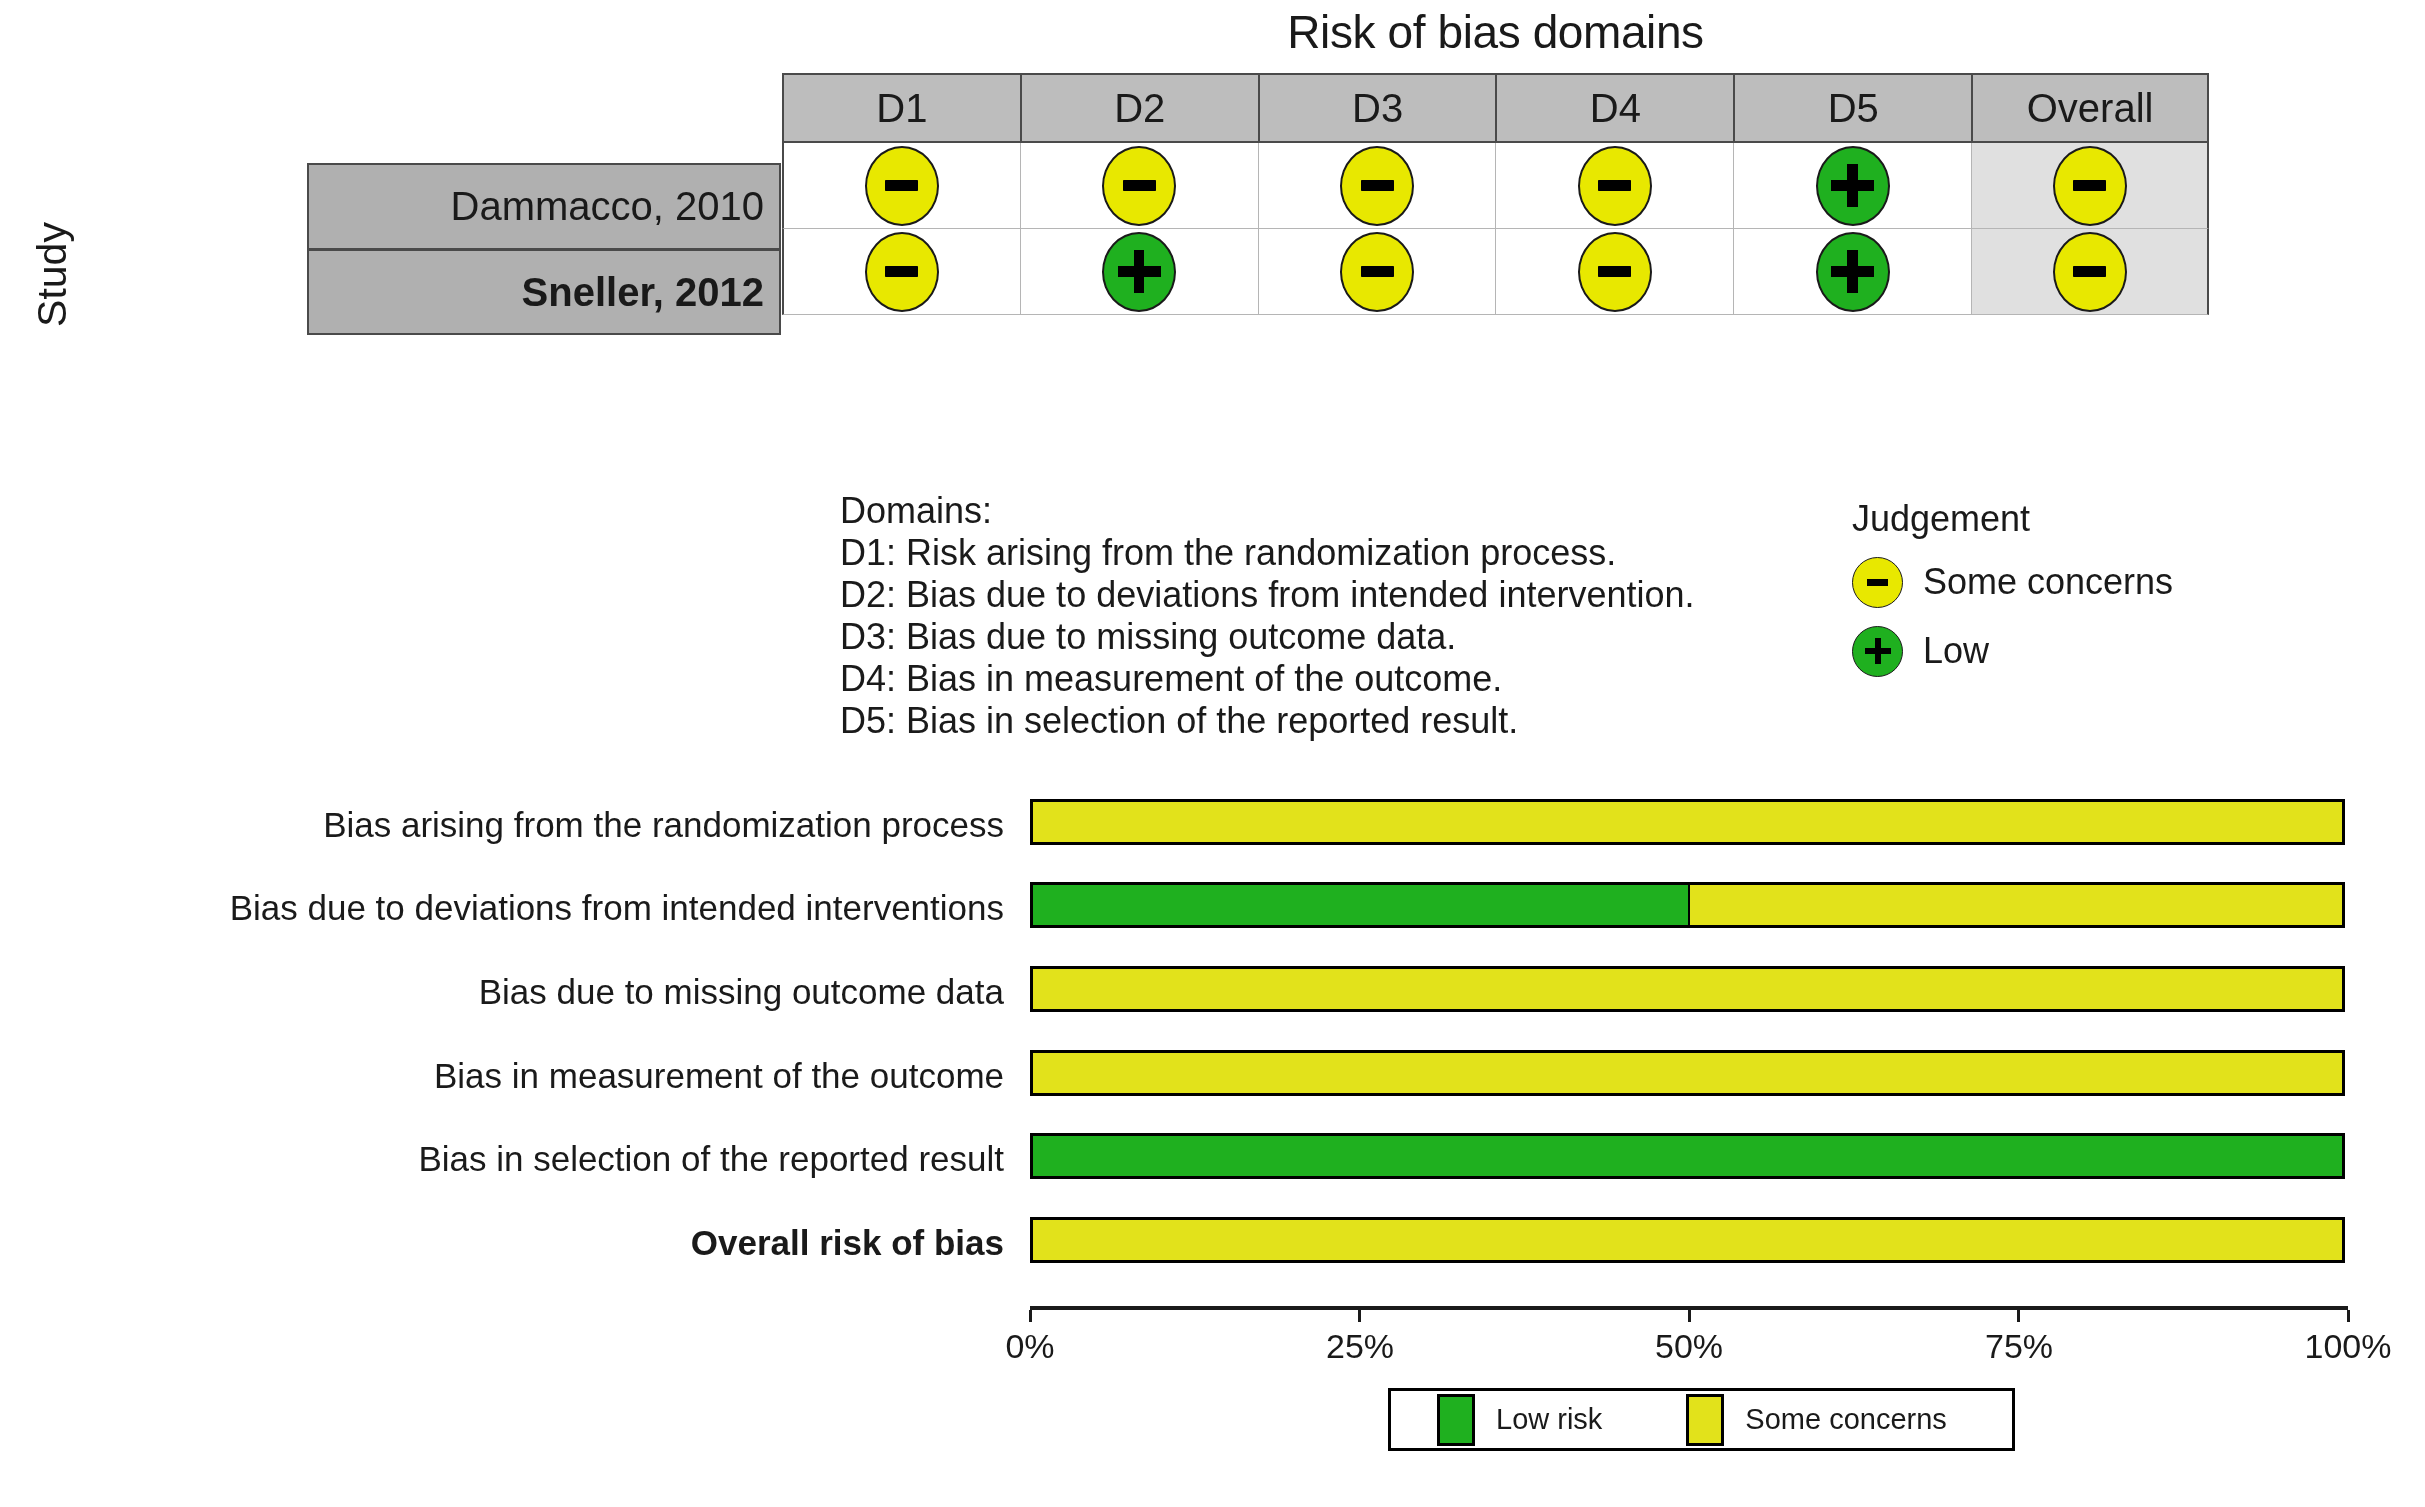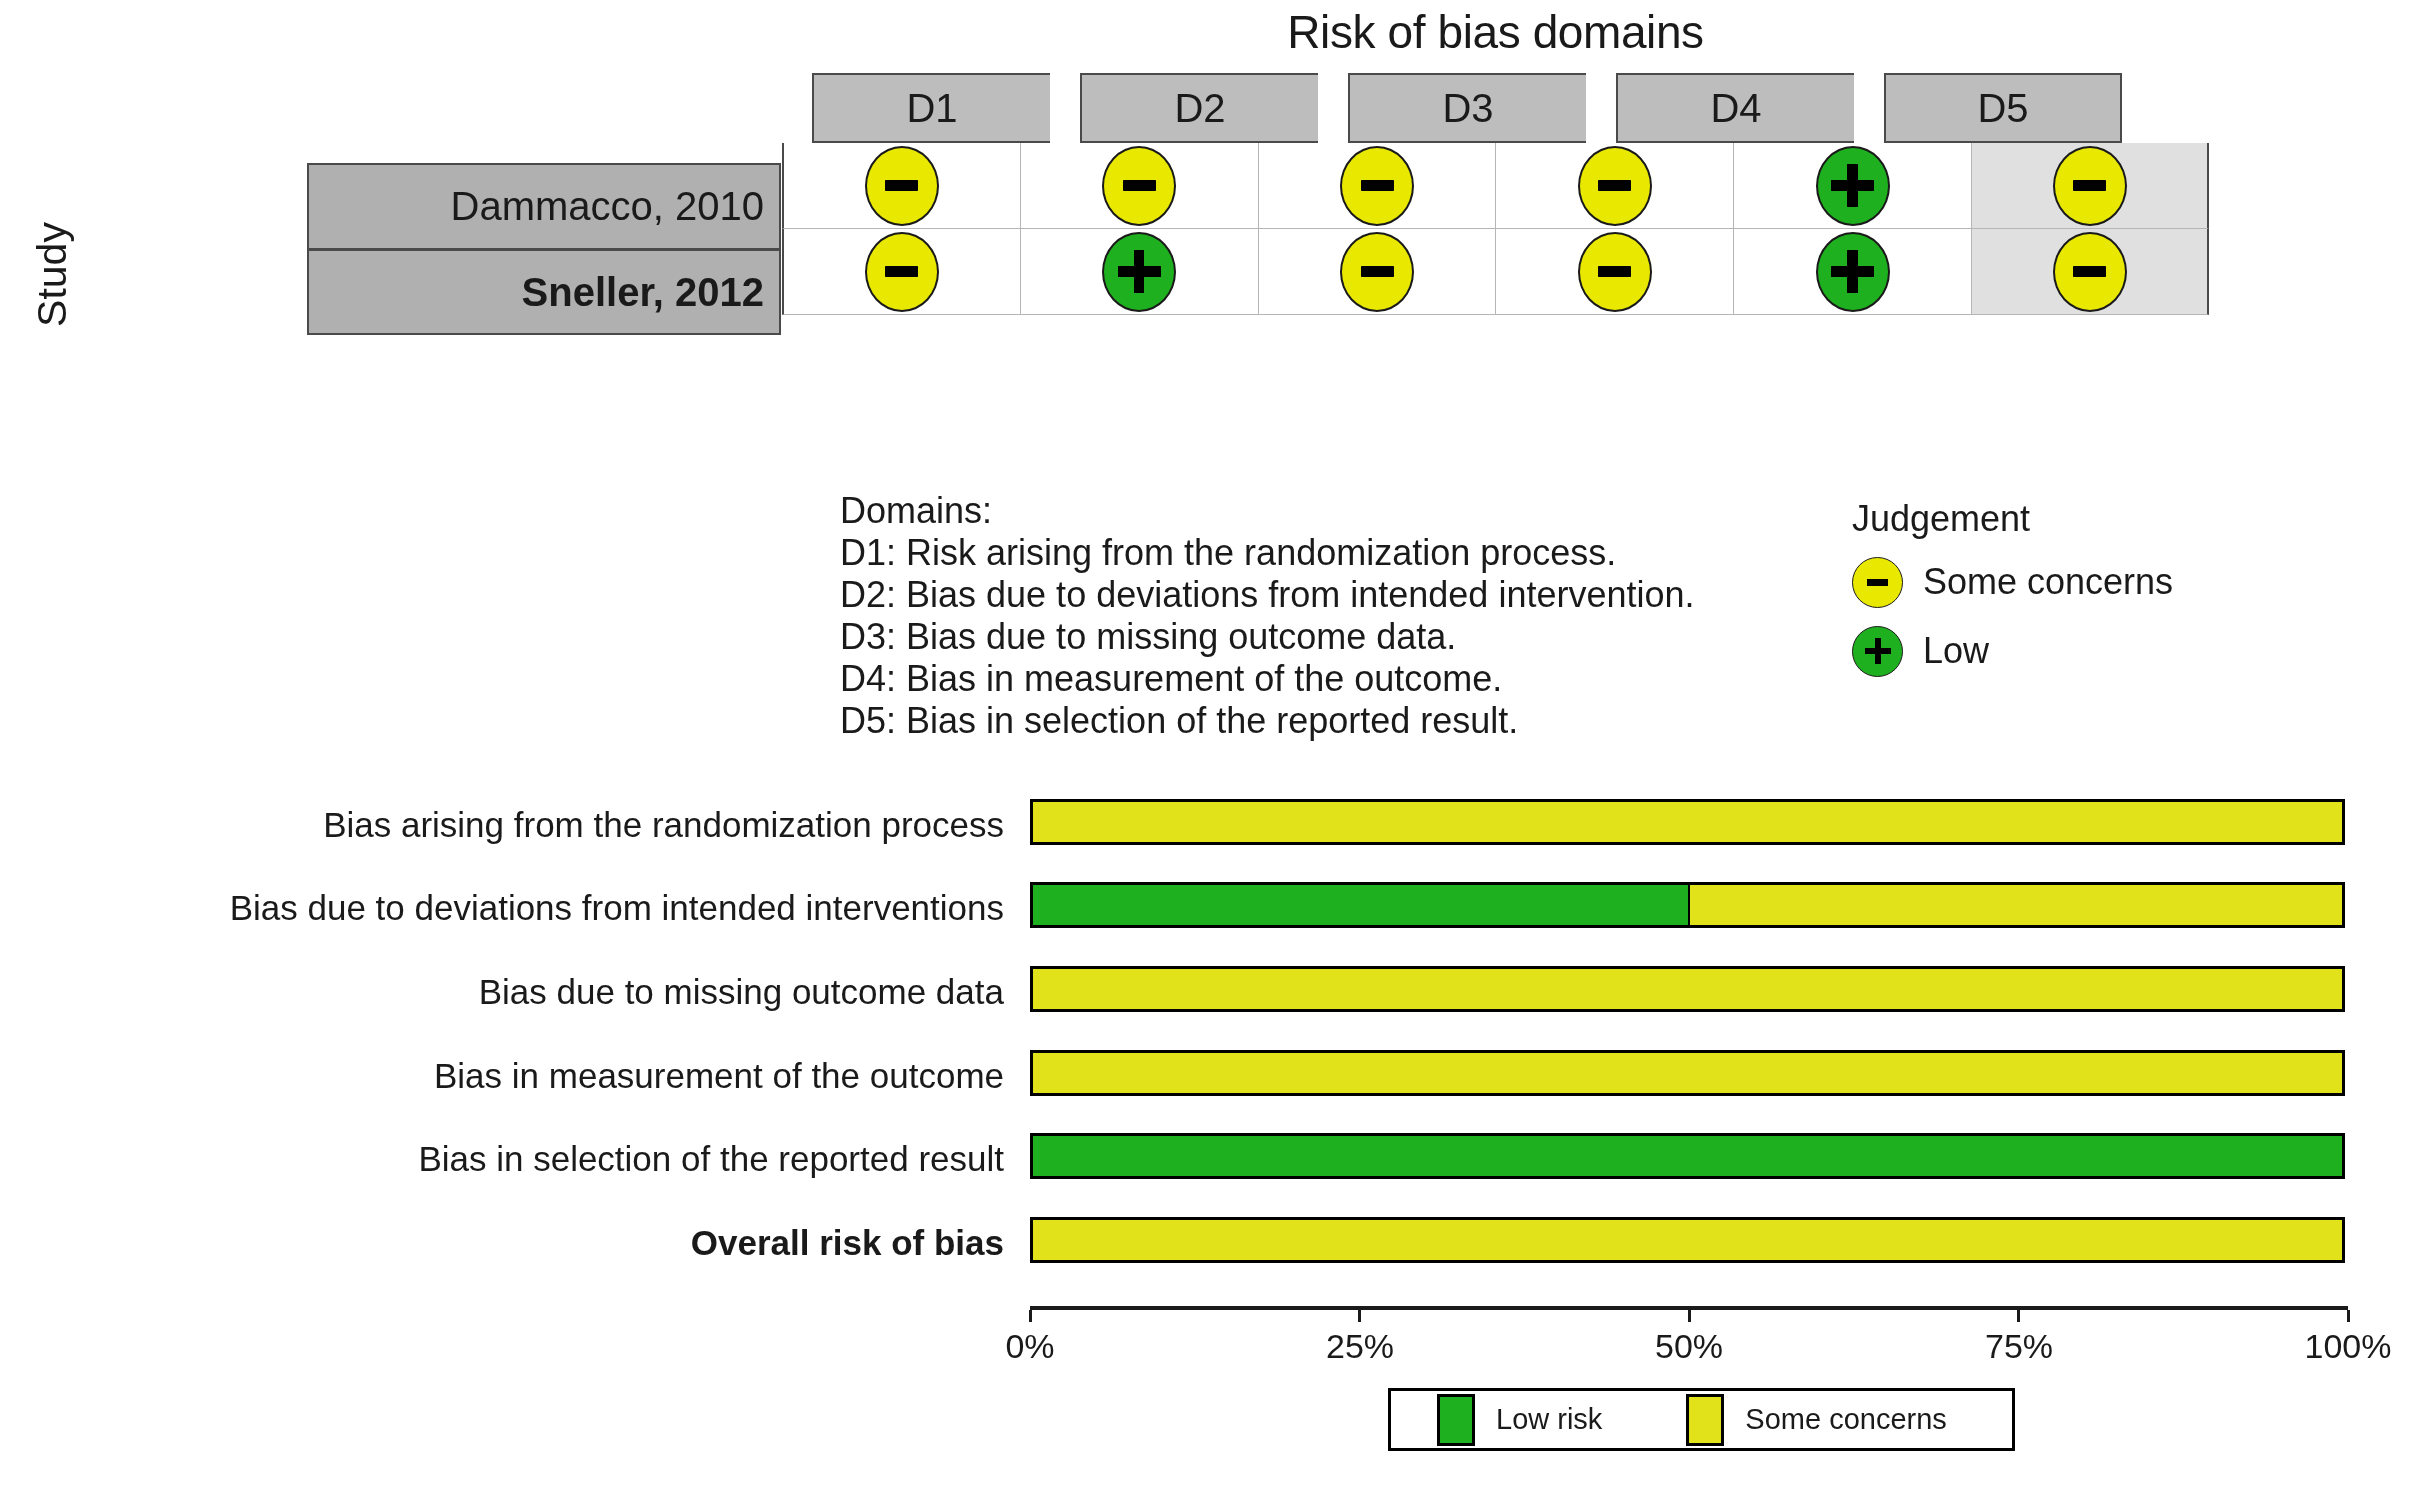--- a/index.html
+++ b/index.html
@@ -25,21 +25,21 @@
   }
   .tl-row{display:flex;}
   .tl-hcell{
     width:238px; height:70px;
     background:#bdbdbd;
     border-left:2.3px solid #4a4a4a;
     border-top:2.3px solid #4a4a4a;
     border-bottom:2.3px solid #4a4a4a;
     box-sizing:border-box;
     display:flex;align-items:center;justify-content:center;
-    font-size:40px;color:#1a1a1a;margin-left:30px;
+    font-size:40px;color:#1a1a1a;
   }
   .tl-hcell:last-child{border-right:2.3px solid #4a4a4a;}
   .tl-cell{
     width:238px; height:86px;
     background:#ffffff;
     border-left:1.5px solid #b5b5b5;
     border-bottom:1.5px solid #b5b5b5;
     box-sizing:border-box;
     display:flex;align-items:center;justify-content:center;
   }
@@ -168,20 +168,21 @@
     <div class="tl-study">Sneller, 2012</div>
   </div>
 
 <div class="abs" id="tl-table">
     <div class="tl-row header">
       <div class="tl-hcell">D1</div>
       <div class="tl-hcell">D2</div>
       <div class="tl-hcell">D3</div>
       <div class="tl-hcell">D4</div>
       <div class="tl-hcell">D5</div>
+      <div class="tl-hcell">Overall</div>
     </div>
     <div class="tl-row body r1">
       <div class="tl-cell">
         <div class="judg some">
           <div class="minus"></div>
         </div>
       </div>
       <div class="tl-cell">
         <div class="judg some">
           <div class="minus"></div>

